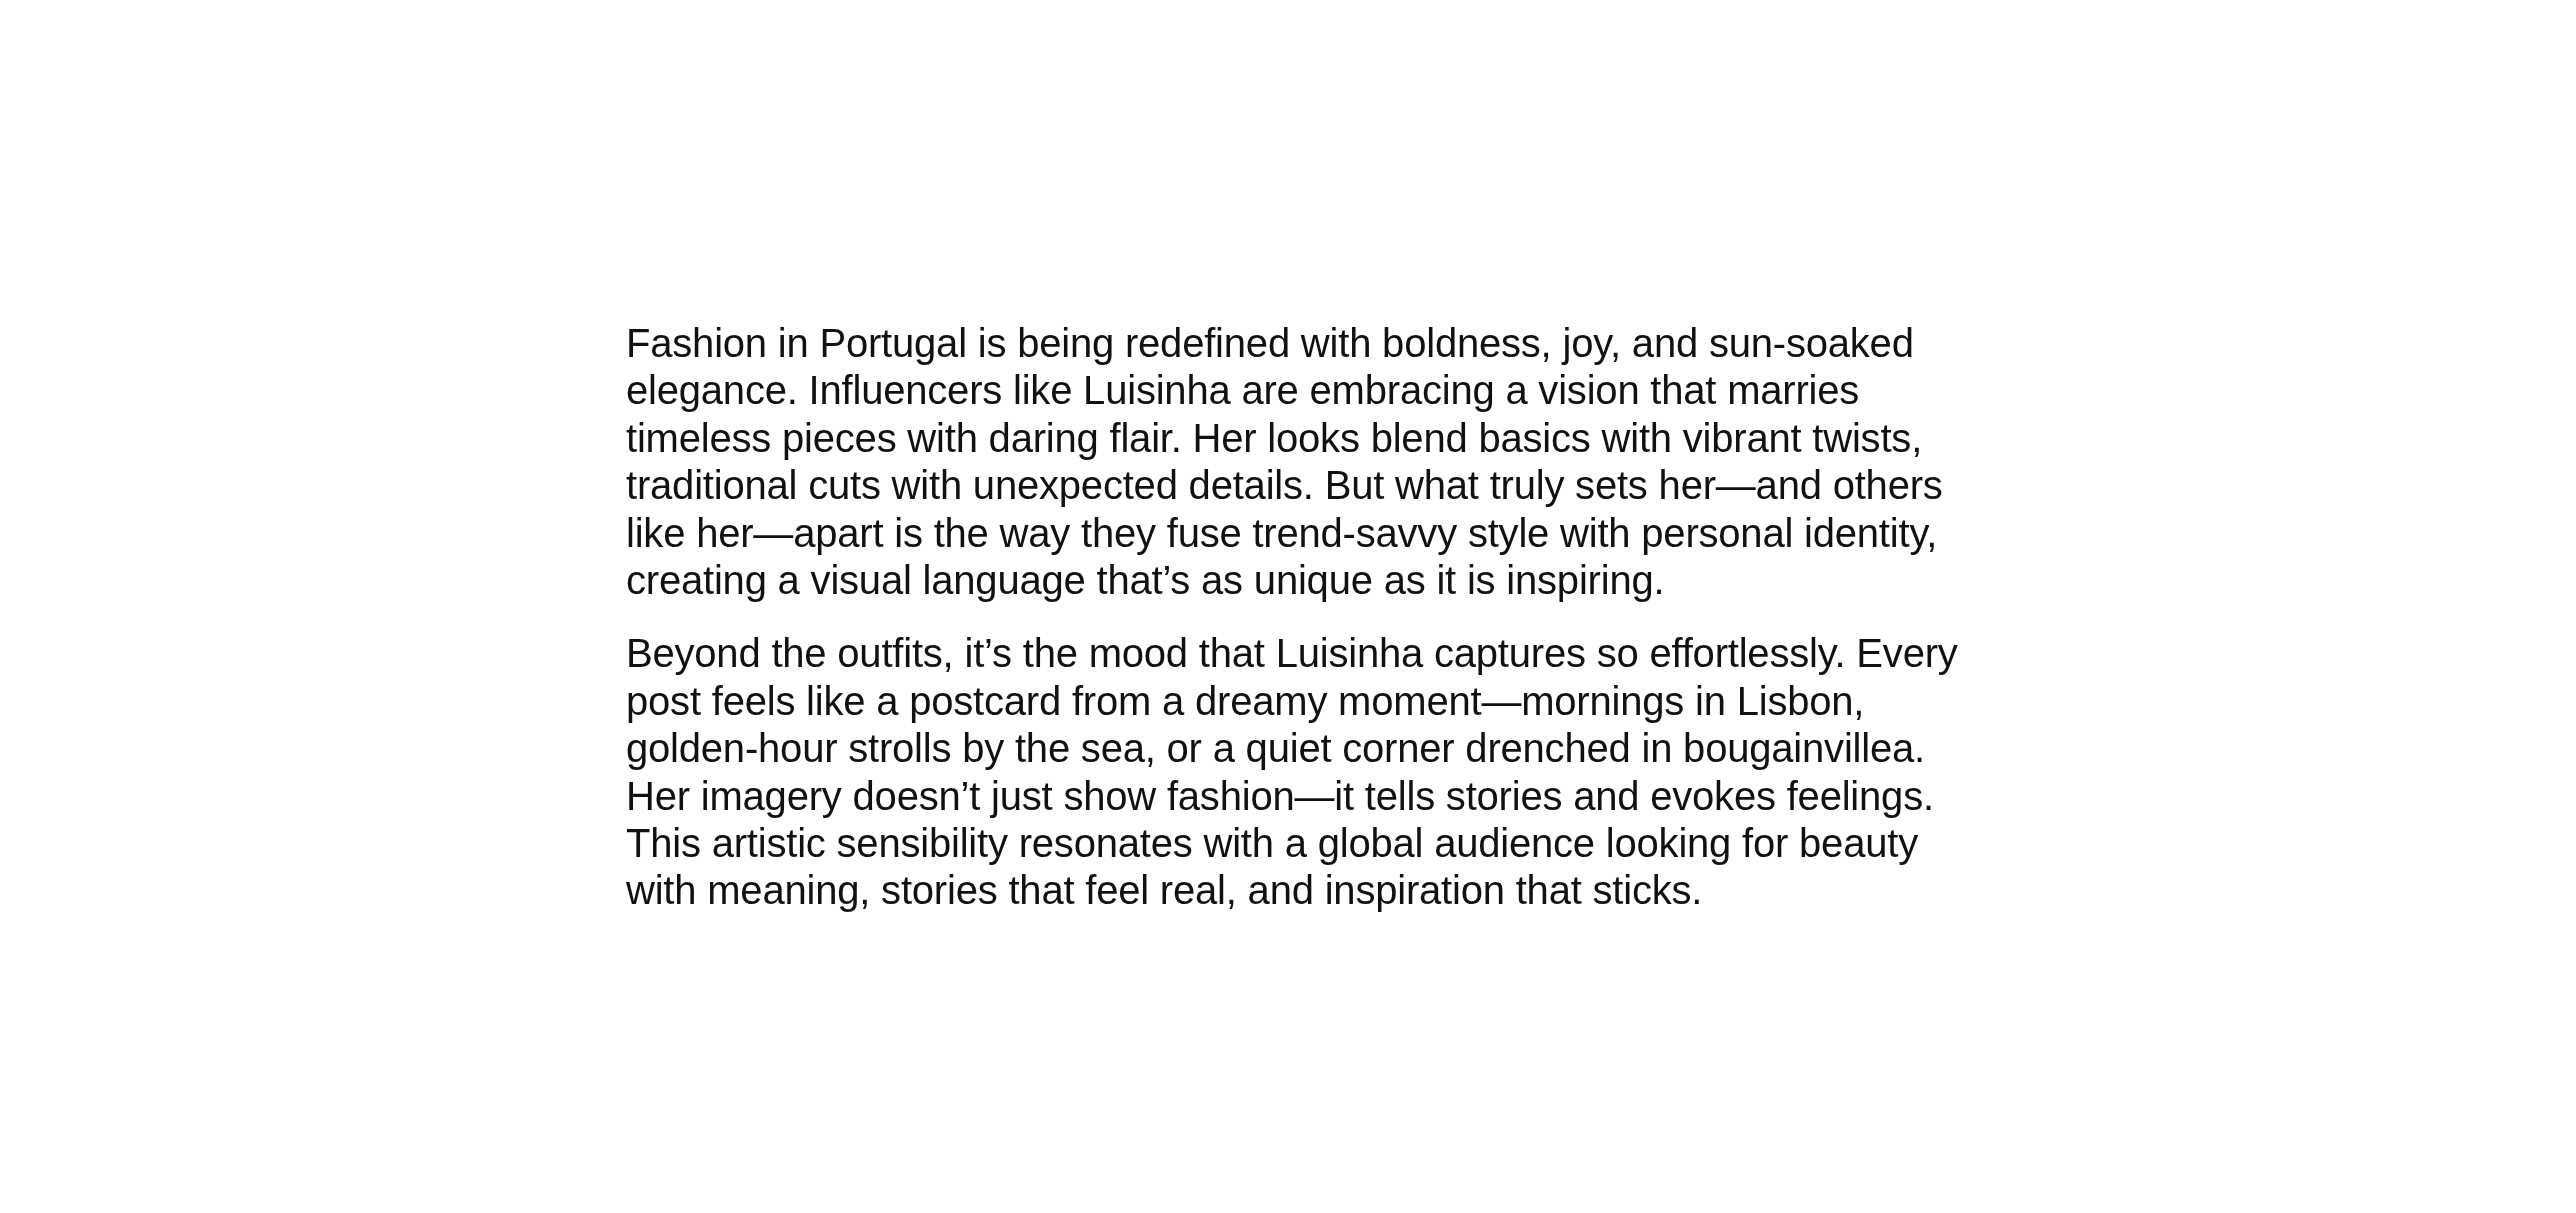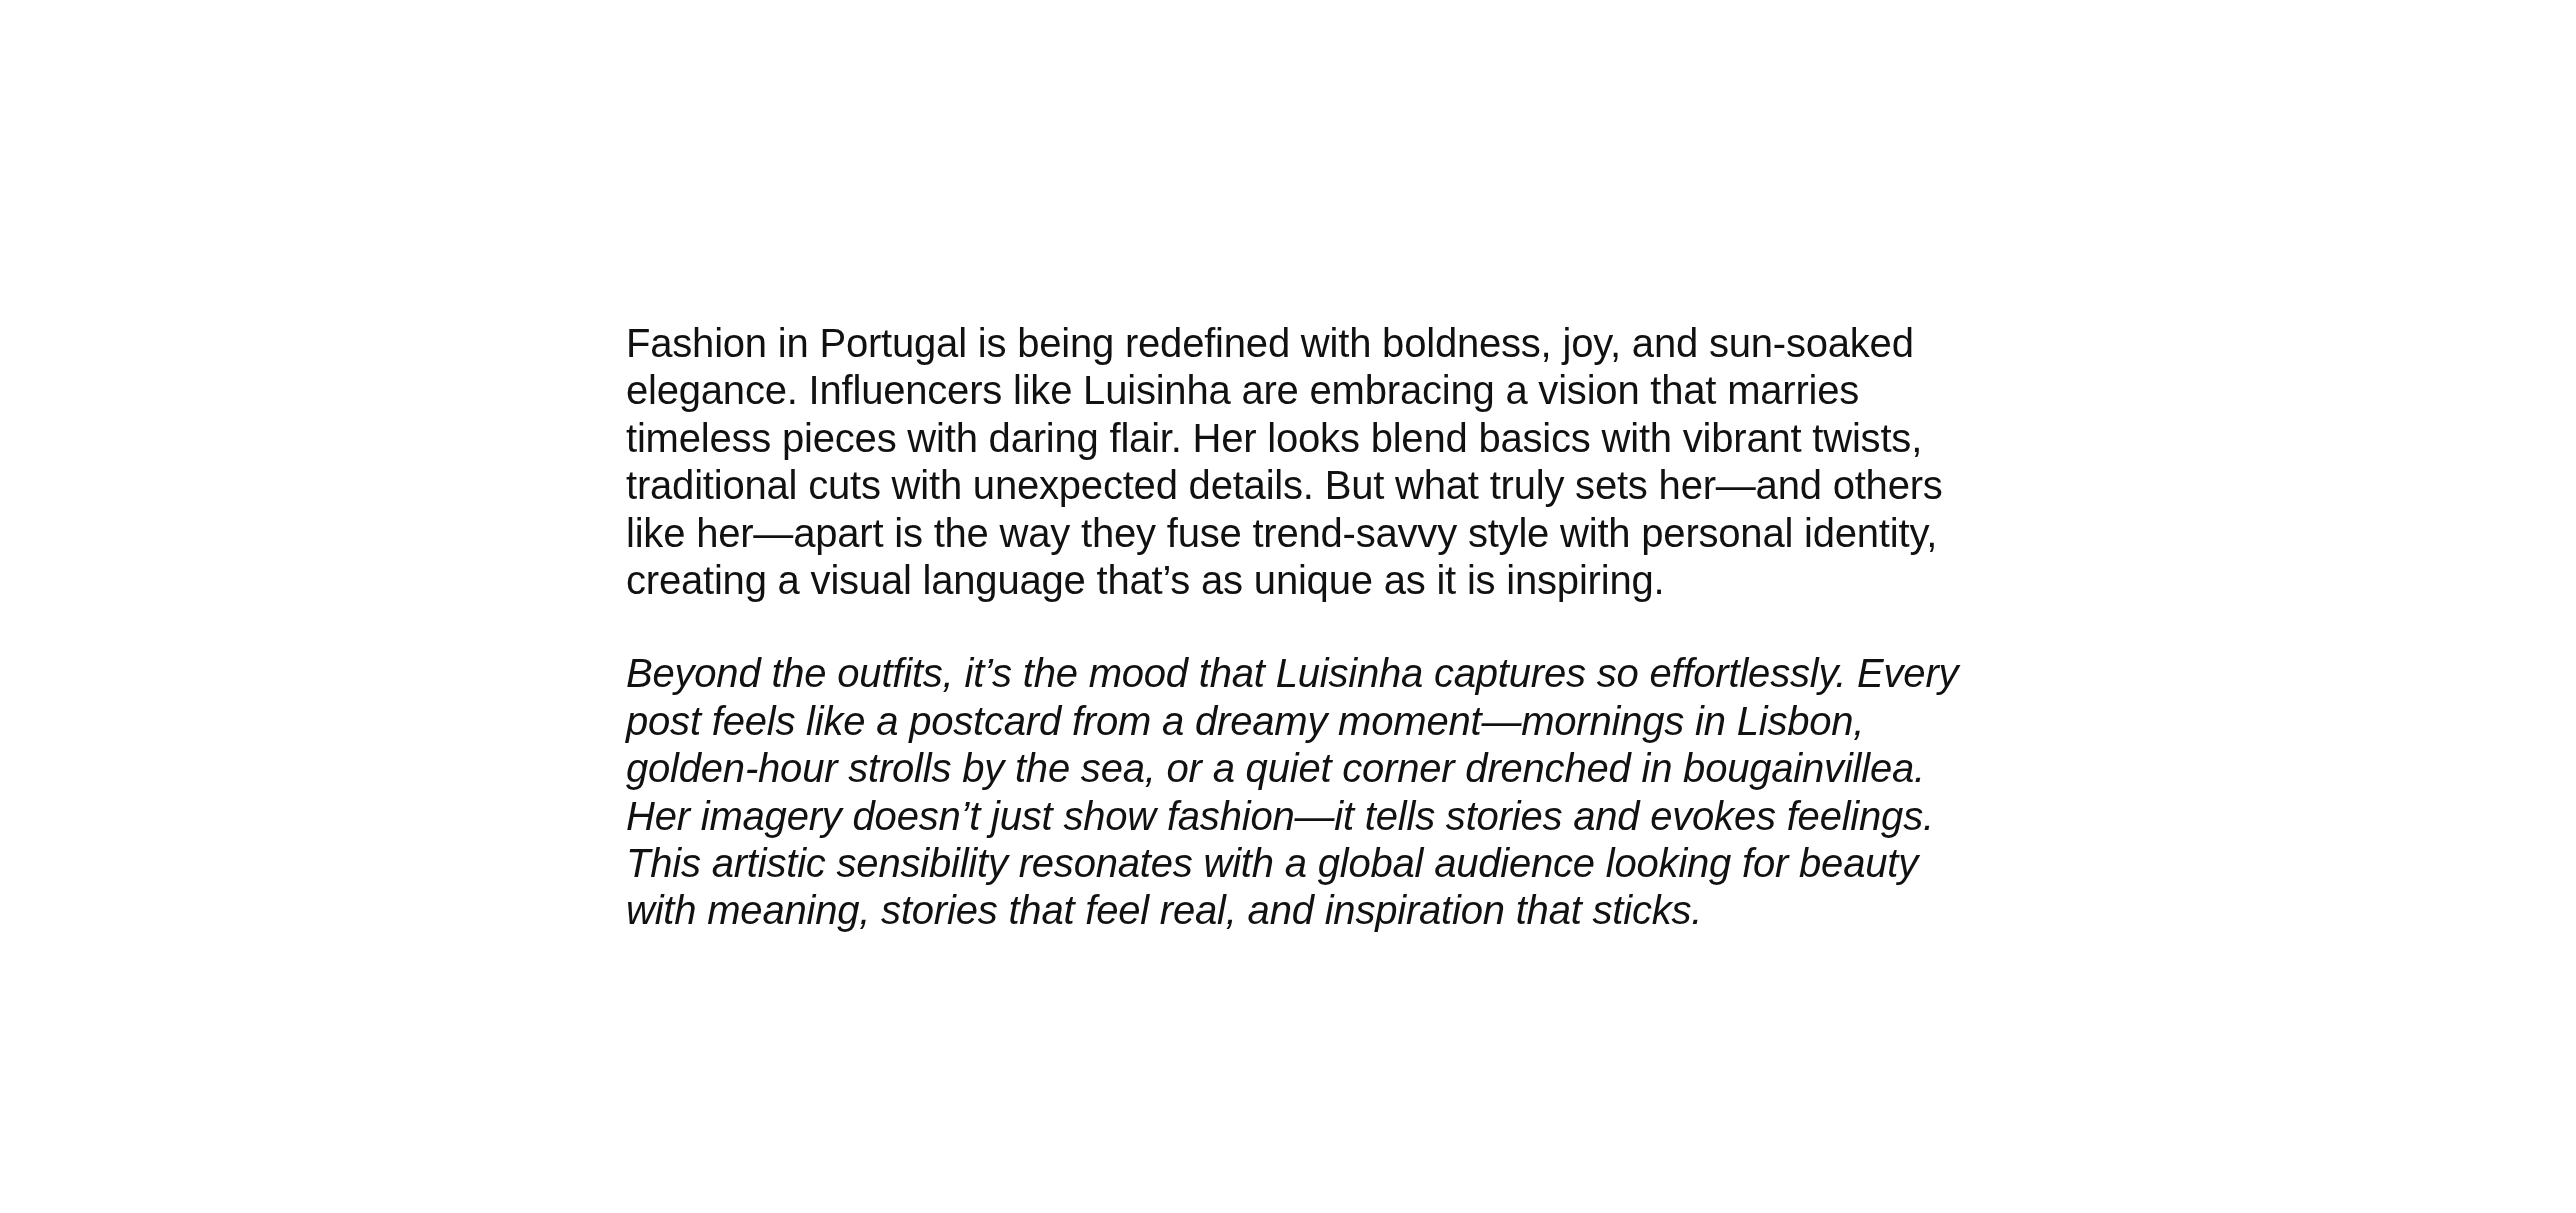--- a/index.html
+++ b/index.html
@@ -29,22 +29,21 @@
   }
   .article p {
     margin: 0;
     font-size: 40px;
     line-height: 1.185;
     letter-spacing: -0.2px;
     color: #111111;
     font-weight: 400;
   }
   .article p + p {
-    margin-top: 46px;
-    font-style: italic;
+    margin-top: 26px;
   }
 </style>
 </head>
 <body>
 
 <div class="page">
   <article class="article">
     <p>Fashion in Portugal is being redefined with boldness, joy, and sun-soaked elegance. Influencers like Luisinha are embracing a vision that marries timeless pieces with daring flair. Her looks blend basics with vibrant twists, traditional cuts with unexpected details. But what truly sets her—and others like her—apart is the way they fuse trend-savvy style with personal identity, creating a visual language that’s as unique as it is inspiring.</p>
     <p>Beyond the outfits, it’s the mood that Luisinha captures so effortlessly. Every post feels like a postcard from a dreamy moment—mornings in Lisbon, golden-hour strolls by the sea, or a quiet corner drenched in bougainvillea. Her imagery doesn’t just show fashion—it tells stories and evokes feelings. This artistic sensibility resonates with a global audience looking for beauty with meaning, stories that feel real, and inspiration that sticks.</p>
   </article>

